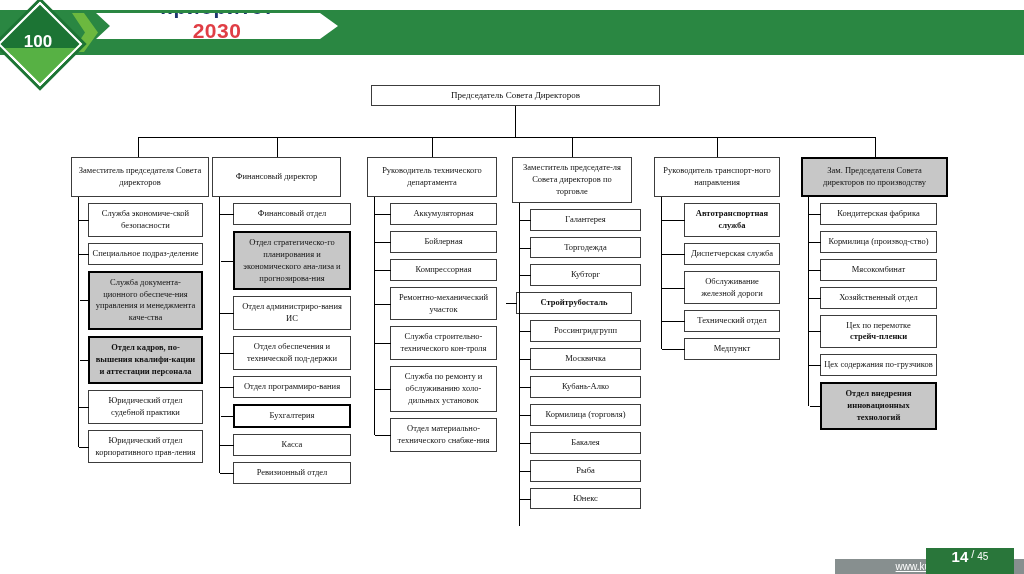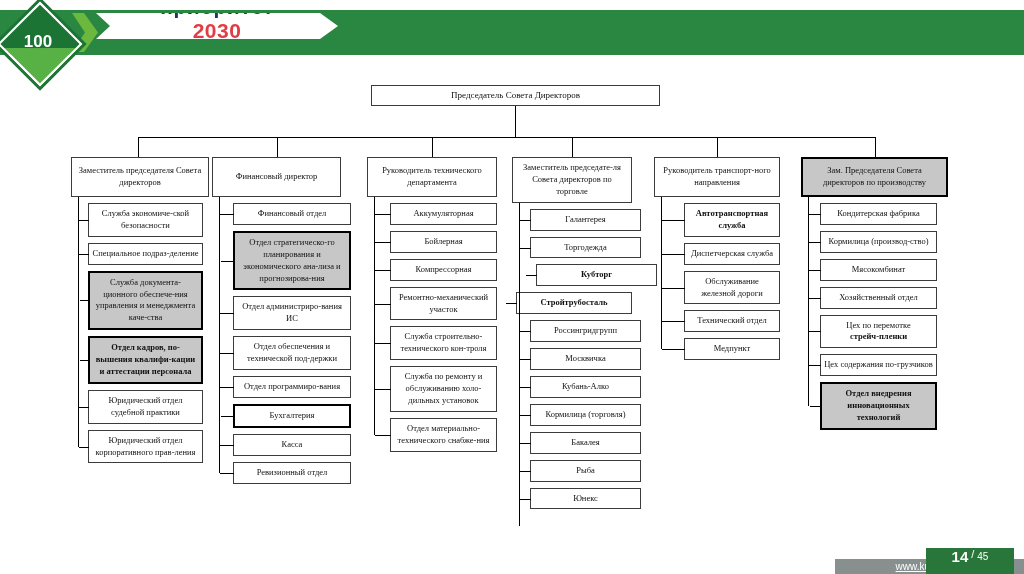--- a/index.html
+++ b/index.html
@@ -106,21 +106,21 @@
         <div class="org-box child" style="margin-left: 23px; width: 107px;">Служба строительно-технического кон-троля</div>
         <div class="org-box child" style="margin-left: 23px; width: 107px;">Служба по ремонту и обслуживанию холо-дильных установок</div>
         <div class="org-box child" style="margin-left: 23px; width: 107px;">Отдел материально-технического снабже-ния</div>
         <div class="spine" style="top: 40px; height: 238px;"></div>
       </div>
       <div class="line" style="left: 432px; top: 137px; width: 1px; height: 20px;"></div>
       <div class="column" style="left: 512px; --stub: 11px;">
         <div class="org-box header-box" style="width: 120px;">Заместитель председате-ля Совета директоров по торговле</div>
         <div class="org-box child" style="margin-left: 18px; width: 111px;">Галантерея</div>
         <div class="org-box child" style="margin-left: 18px; width: 111px;">Торгодежда</div>
-        <div class="org-box child" style="margin-left: 24px; width: 121px; font-weight: bold;">Кубторг</div>
+        <div class="org-box child" style="margin-left: 18px; width: 111px;">Кубторг</div>
         <div class="org-box child" style="margin-left: 4px; width: 116px; font-weight: bold;">Стройтрубосталь</div>
         <div class="org-box child" style="margin-left: 18px; width: 111px;">Россингридгрупп</div>
         <div class="org-box child" style="margin-left: 18px; width: 111px;">Москвичка</div>
         <div class="org-box child" style="margin-left: 18px; width: 111px;">Кубань-Алко</div>
         <div class="org-box child" style="margin-left: 18px; width: 111px;">Кормилица (торговля)</div>
         <div class="org-box child" style="margin-left: 18px; width: 111px;">Бакалея</div>
         <div class="org-box child" style="margin-left: 18px; width: 111px;">Рыба</div>
         <div class="org-box child" style="margin-left: 18px; width: 111px;">Юнекс</div>
         <div class="spine" style="top: 46px; height: 323px;"></div>
       </div>

